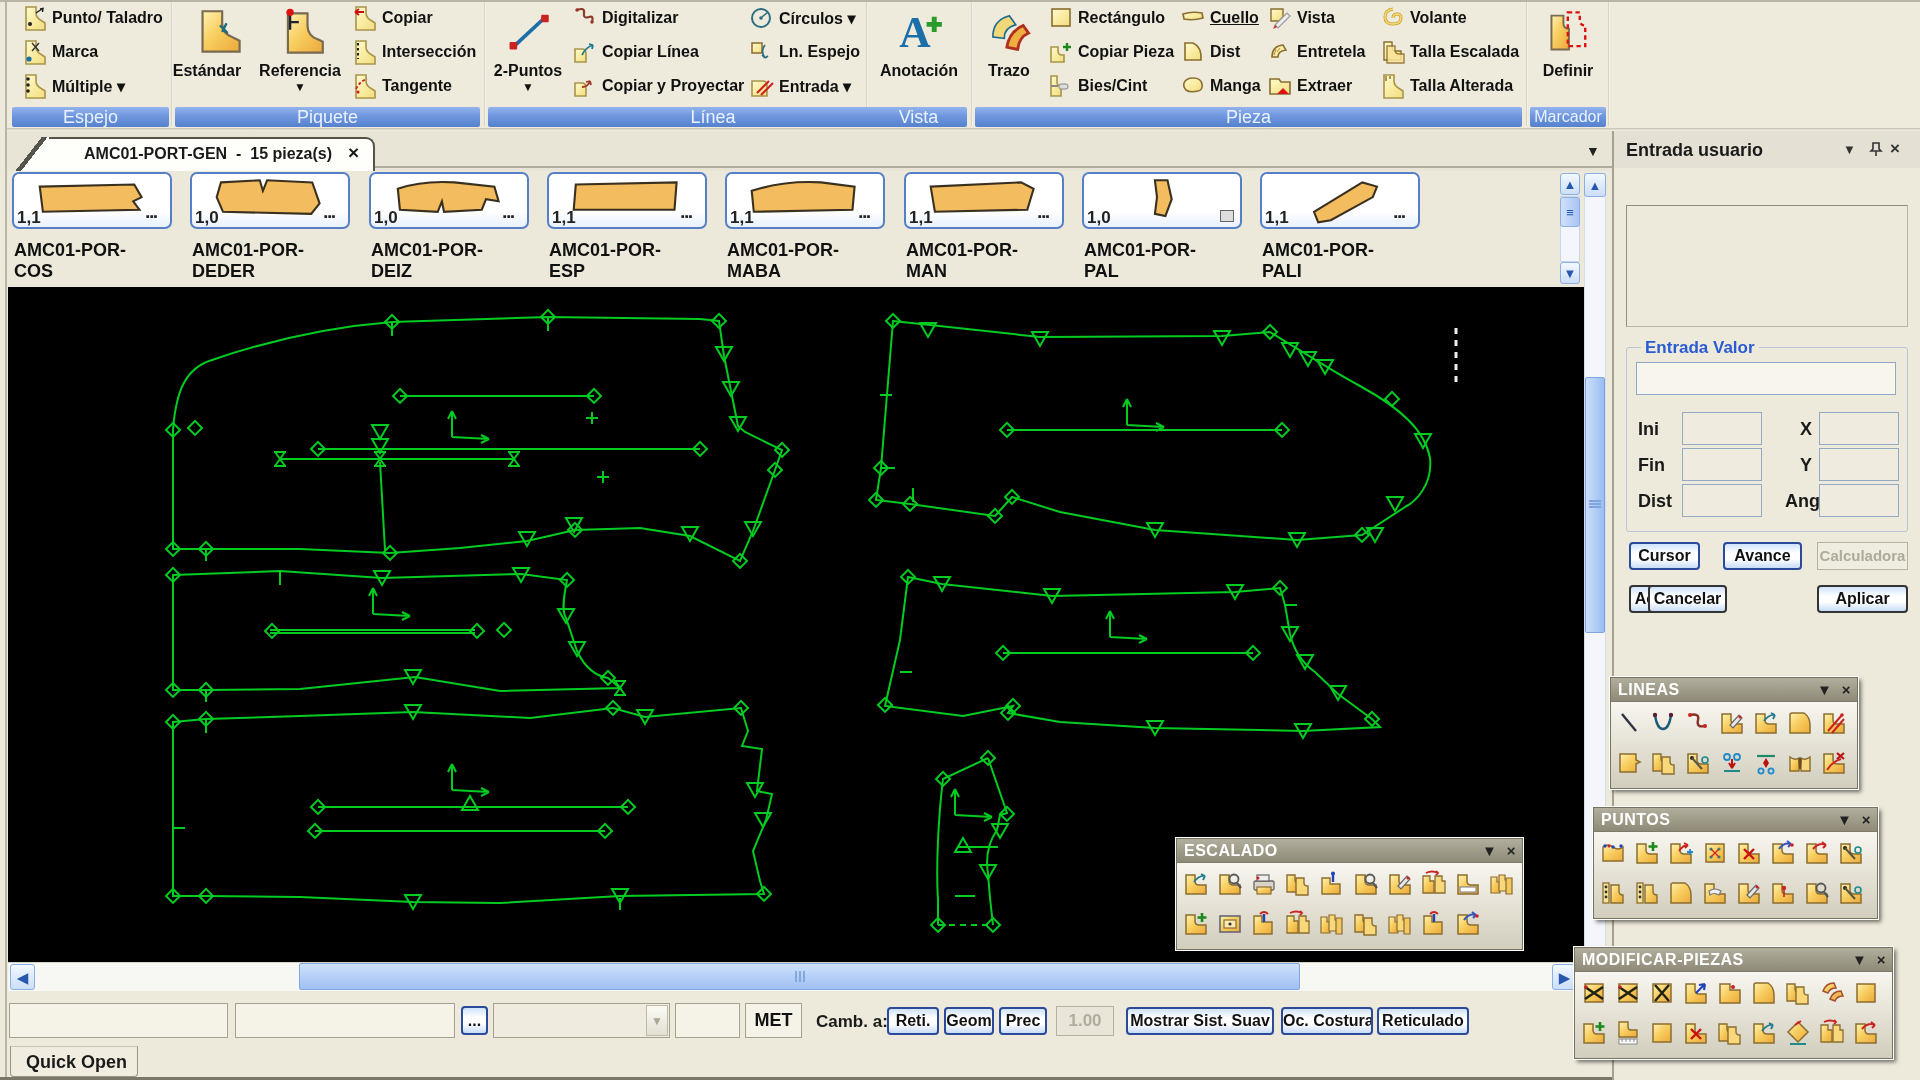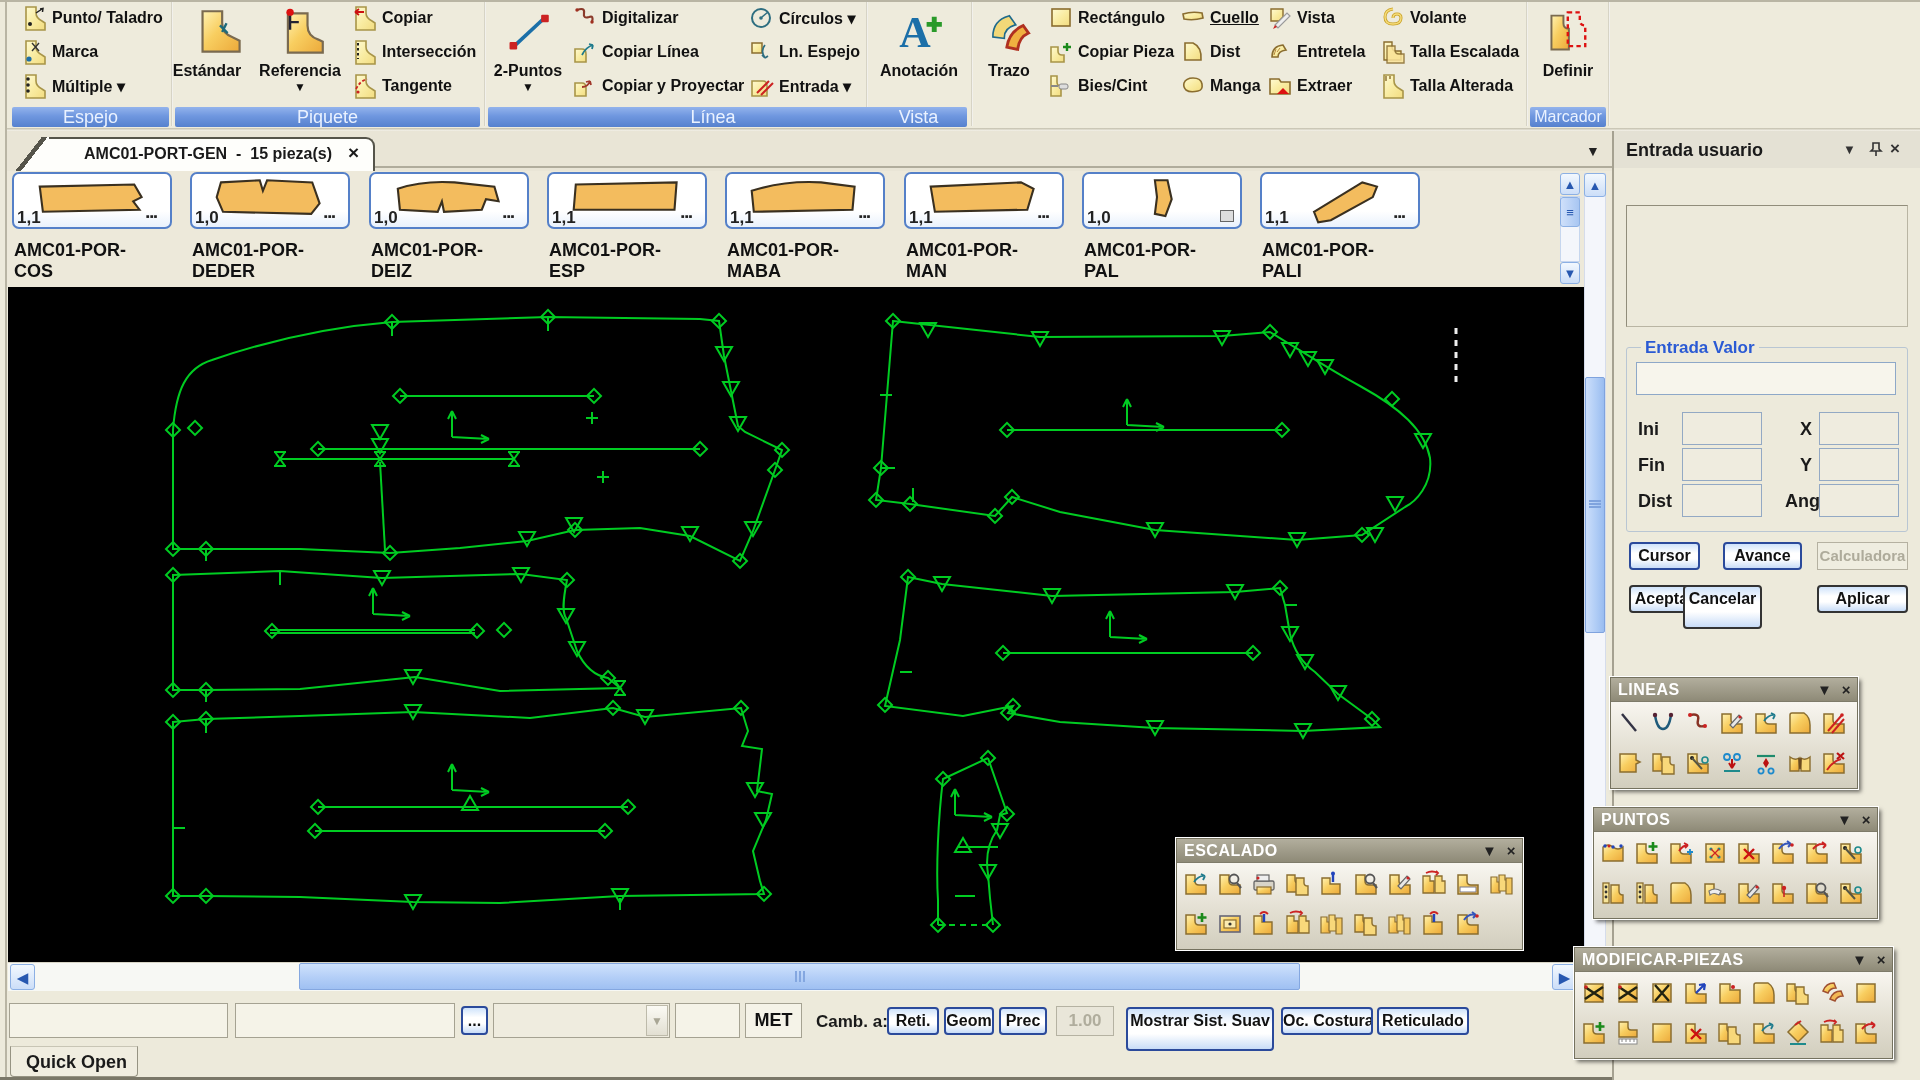--- a/index.html
+++ b/index.html
@@ -31,20 +31,21 @@
 <div class="gsep" style="left:171px;"></div>
 <div class="gsep" style="left:484px;"></div>
 <div class="gsep" style="left:866px;"></div>
 <div class="gsep" style="left:971px;"></div>
 <div class="gsep" style="left:1526px;"></div>
 <div class="gsep" style="left:1608px;"></div>
 <div class="glabel" style="left:12px;top:107px;width:157px;">Espejo</div>
 <div class="glabel" style="left:175px;top:107px;width:305px;">Piquete</div>
 <div class="glabel" style="left:488px;top:107px;width:450px;">Línea</div>
 <div class="glabel" style="left:870px;top:107px;width:97px;">Vista</div>
+<div class="glabel" style="left:975px;top:107px;width:547px;">Pieza</div>
 <div class="glabel" style="left:1530px;top:107px;width:76px;font-size:16px;">Marcador</div>
 <div class="ab ico" style="left:22px;top:5px;"><svg width="26" height="26" viewBox="0 0 26 26">
         <defs>
           <linearGradient id="gg" x1="0" y1="0" x2="1" y2="1">
 <stop offset="0" stop-color="#FFF2B2"></stop>
             <stop offset="0.45" stop-color="#F8CE60"></stop>
             <stop offset="1" stop-color="#ECA93A"></stop>
           </linearGradient>
 <linearGradient id="gp" x1="0" y1="0" x2="1" y2="1">
 <stop offset="0" stop-color="#FEFAD2"></stop>
@@ -906,21 +907,21 @@
 <div class="xpbtn" style="left:461px;top:1006px;width:27px;height:29px;line-height:25px;">...</div>
 <div class="field" style="left:493px;top:1003px;width:177px;height:35px;background:#EFECDF;"></div>
 <div class="ab" style="left:646px;top:1005px;width:22px;height:31px;background:linear-gradient(180deg,#FBFAF4,#E2DFD2);border:1px solid #BDBAAA;color:#A9A695;font-size:12px;text-align:center;line-height:31px;">▼</div>
 <div class="field" style="left:675px;top:1003px;width:65px;height:35px;"></div>
 <div class="field" style="left:745px;top:1003px;width:57px;height:35px;font-size:18px;font-weight:bold;text-align:center;line-height:33px;color:#111;">MET</div>
 <div class="txt" style="left:816px;top:1012px;font-size:17px;font-weight:bold;">Camb. a:</div>
 <div class="xpbtn" style="left:887px;top:1007px;width:52px;height:28px;line-height:24px;">Reti.</div>
 <div class="xpbtn" style="left:944px;top:1007px;width:50px;height:28px;line-height:24px;">Geom</div>
 <div class="xpbtn" style="left:999px;top:1007px;width:48px;height:28px;line-height:24px;">Prec</div>
 <div class="ab" style="left:1056px;top:1006px;width:58px;height:30px;background:#E9E6D9;border:1px solid #B5B2A2;color:#B0AD9D;font-size:17px;font-weight:bold;text-align:center;line-height:28px;">1.00</div>
-<div class="xpbtn" style="left:1126px;top:1007px;width:148px;height:44px;line-height:24px;font-size:16px;">Mostrar Sist. Suav</div>
+<div class="xpbtn" style="left:1126px;top:1007px;width:148px;height:28px;line-height:24px;font-size:16px;">Mostrar Sist. Suav</div>
 <div class="xpbtn" style="left:1281px;top:1007px;width:92px;height:28px;line-height:24px;font-size:16px;">Oc. Costura</div>
 <div class="xpbtn" style="left:1377px;top:1007px;width:92px;height:28px;line-height:24px;font-size:16px;">Reticulado</div>
 <div class="ab" style="left:10px;top:1046px;width:128px;height:31px;background:#F0EDE0;border:1px solid #969383;border-top:1px solid #C8C5B5;border-radius:0 0 4px 4px;"></div>
 <div class="txt" style="left:26px;top:1052px;font-size:18px;font-weight:bold;">Quick Open</div>
 <div class="ab" style="left:0px;top:1077px;width:1920px;height:3px;background:#7A7768;"></div>
 <div class="ab" style="left:1612px;top:131px;width:308px;height:949px;background:#EDEADB;border-left:2px solid #A5A191;"></div>
 <div class="ab" style="left:1614px;top:131px;width:306px;height:37px;background:#E4E1D4;"></div>
 <div class="txt" style="left:1626px;top:140px;font-size:18px;font-weight:bold;">Entrada usuario</div>
 <div class="txt" style="left:1843px;top:142px;font-size:13px;color:#333;">▼</div>
 <div class="ab" style="left:1869px;top:141px;"><svg width="14" height="16" viewBox="0 0 14 16">
@@ -940,21 +941,21 @@
 <div class="txt" style="left:1800px;top:419px;font-size:18px;font-weight:bold;">X</div>
 <div class="pfield" style="left:1819px;top:412px;width:80px;height:33px;"></div>
 <div class="txt" style="left:1800px;top:455px;font-size:18px;font-weight:bold;">Y</div>
 <div class="pfield" style="left:1819px;top:448px;width:80px;height:33px;"></div>
 <div class="txt" style="left:1785px;top:491px;font-size:18px;font-weight:bold;">Ang</div>
 <div class="pfield" style="left:1819px;top:484px;width:80px;height:33px;"></div>
 <div class="xpbtn" style="left:1629px;top:542px;width:71px;height:28px;line-height:24px;">Cursor</div>
 <div class="xpbtn" style="left:1723px;top:542px;width:79px;height:28px;line-height:24px;">Avance</div>
 <div class="ab" style="left:1817px;top:542px;width:91px;height:28px;background:#EFEDE0;border:1px solid #B5B1A1;color:#AEAB9B;font-size:15px;font-weight:bold;text-align:center;line-height:26px;">Calculadora</div>
 <div class="xpbtn" style="left:1629px;top:585px;width:71px;height:28px;line-height:24px;border-color:#333;">Aceptar</div>
-<div class="xpbtn" style="left:1683px;top:585px;width:79px;height:44px;line-height:24px;border-color:#333;">Cancelar</div>
+<div class="xpbtn" style="left:1648px;top:585px;width:79px;height:28px;line-height:24px;border-color:#333;">Cancelar</div>
 <div class="xpbtn" style="left:1817px;top:585px;width:91px;height:28px;line-height:24px;border-color:#333;">Aplicar</div>
 <div class="ftb" style="left:1610px;top:677px;width:248px;">
       <div class="tb">LINEAS<span class="tbx">▼&nbsp;&nbsp;×</span></div>
       <div class="bod" style="padding:3px 0 3px 5px;">
         <div style="display:flex;width:100%;margin:4px 0;">
           <span class="ico" style="width:34px;height:32px;"><svg width="28" height="28" viewBox="0 0 28 28">
               <defs>
                 <linearGradient id="gg" x1="0" y1="0" x2="1" y2="1">
 <stop offset="0" stop-color="#FFF2B2"></stop>
                   <stop offset="0.45" stop-color="#F8CE60"></stop>

